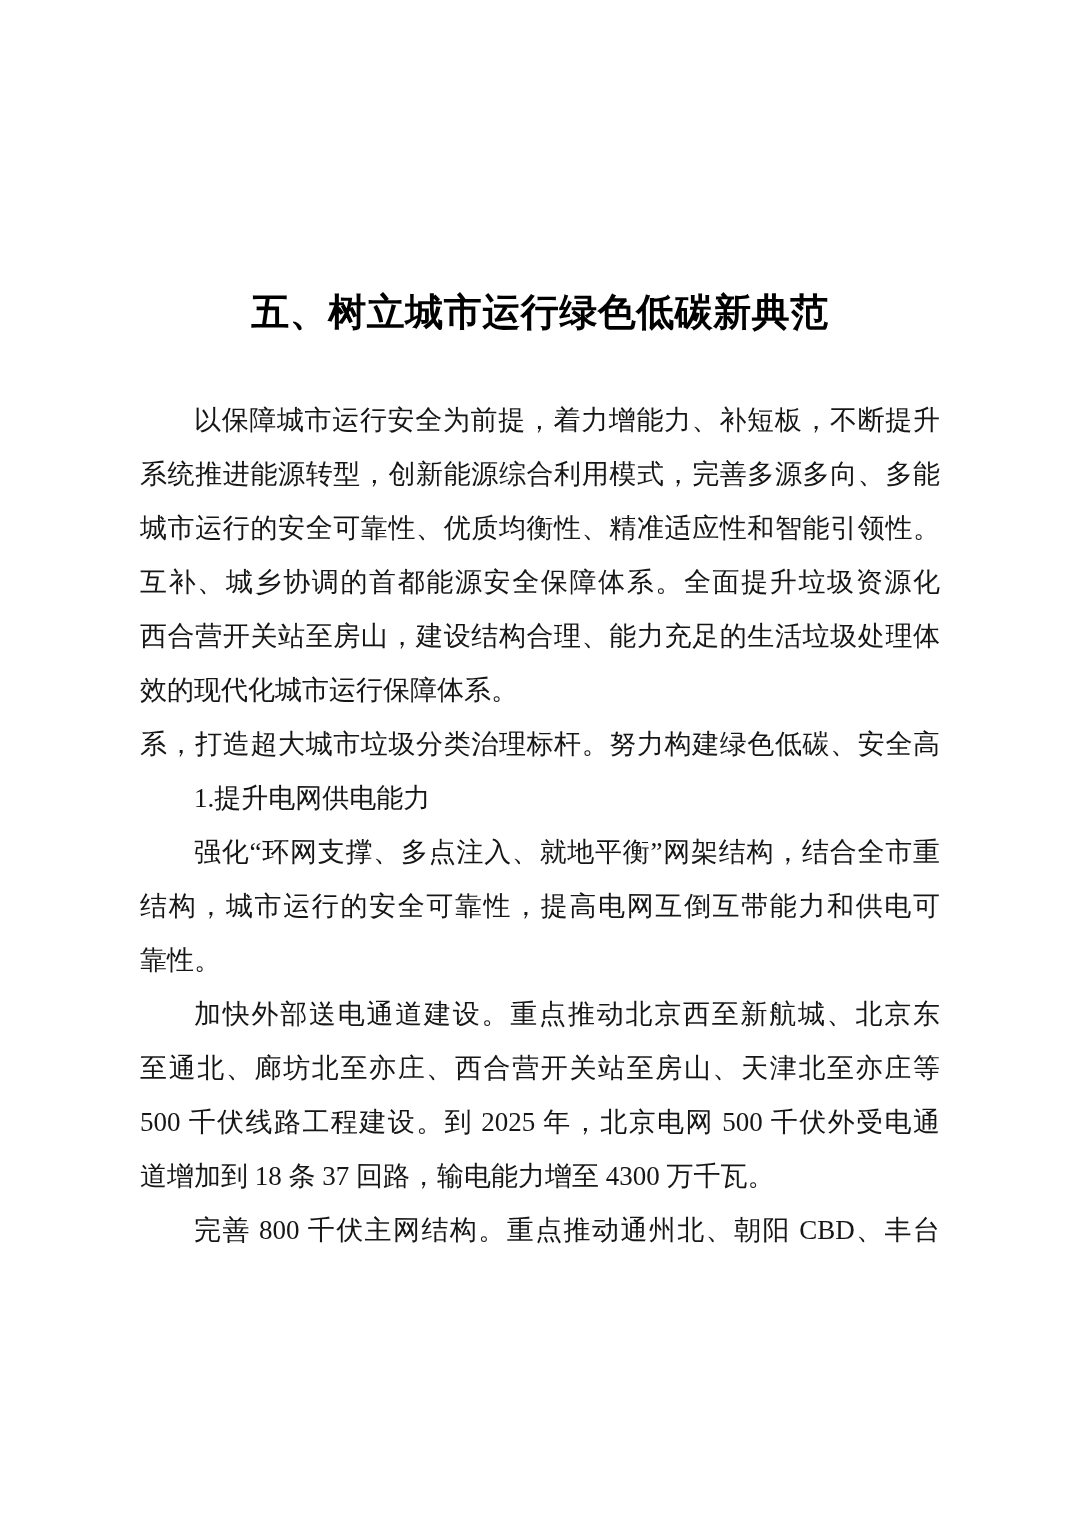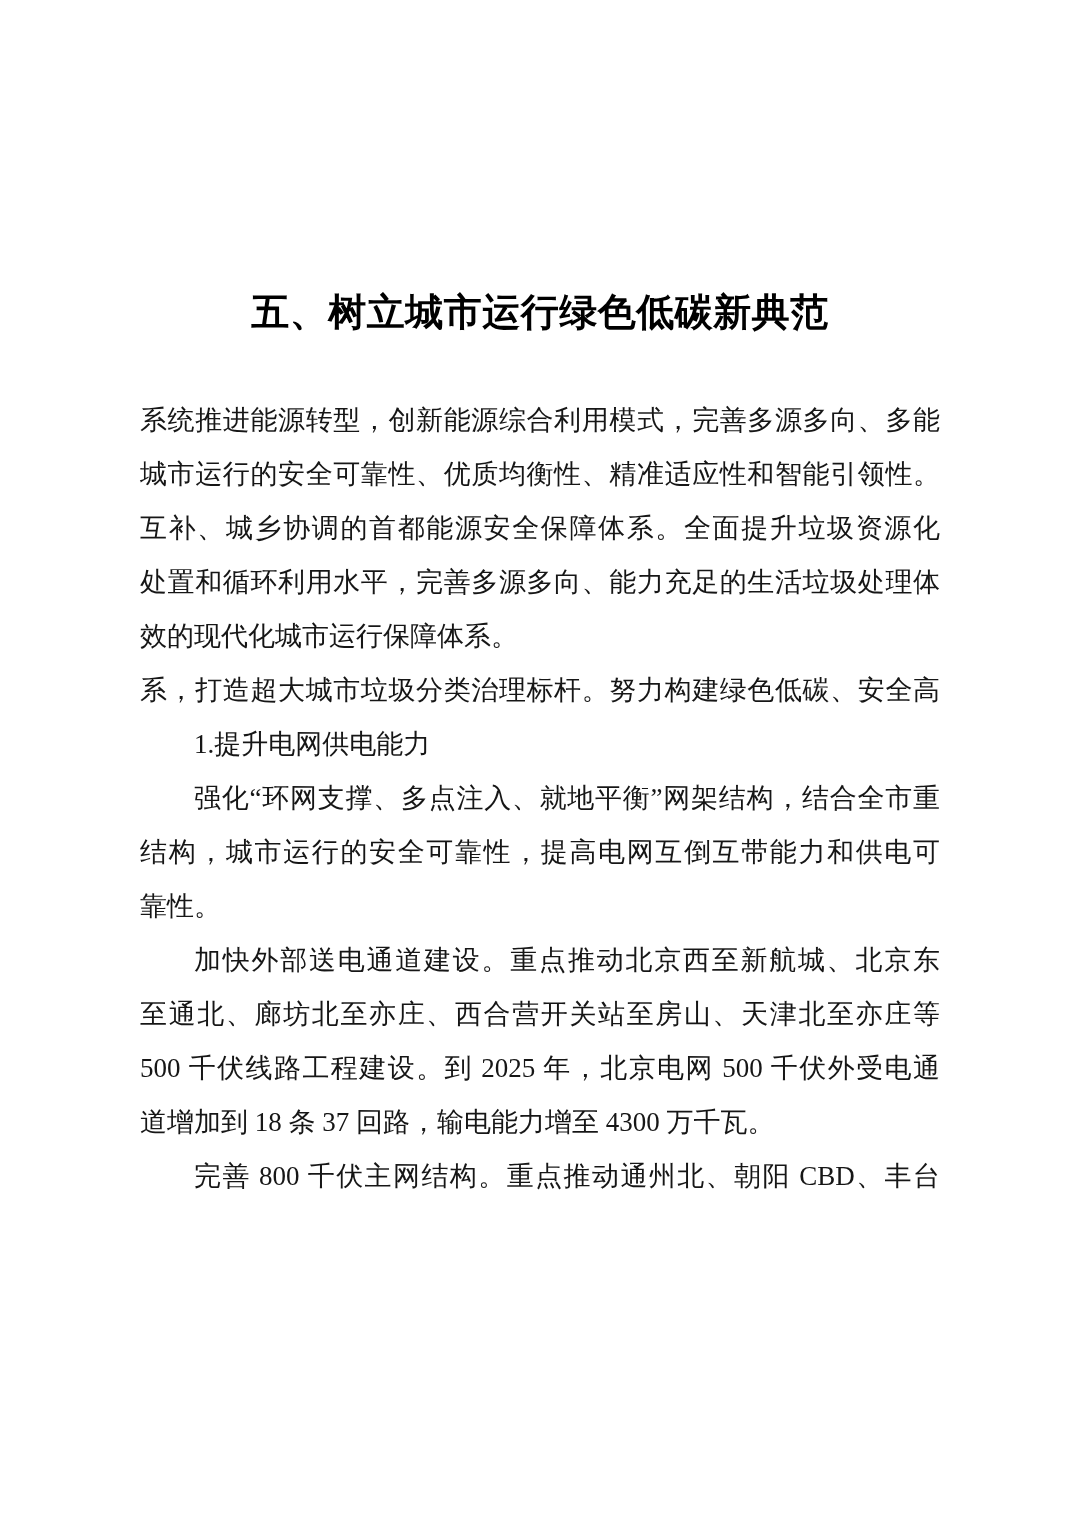--- a/index.html
+++ b/index.html
@@ -64,24 +64,25 @@
   .footer-num { color: #ef4444; letter-spacing: 1px; }
 </style>
 </head>
 <body>
 
 <div class="page">
 
   <div class="page-title">五、树立城市运行绿色低碳新典范</div>
 
   <div class="doc-body">
+      <div class="line indent justify">以保障城市运行安全为前提，着力增能力、补短板，不断提升</div>
       <div class="line justify">系统推进能源转型，创新能源综合利用模式，完善多源多向、多能</div>
       <div class="line justify">城市运行的安全可靠性、优质均衡性、精准适应性和智能引领性。</div>
       <div class="line justify">互补、城乡协调的首都能源安全保障体系。全面提升垃圾资源化</div>
-      <div class="line justify">处置和循环利用水平，完善多源多向、能力充足的生活垃圾处理体</div>
+      <div class="line justify">西合营开关站至房山，建设结构合理、能力充足的生活垃圾处理体</div>
       <div class="line">效的现代化城市运行保障体系。</div>
       <div class="line justify">系，打造超大城市垃圾分类治理标杆。努力构建绿色低碳、安全高</div>
       <div class="line indent">1.提升电网供电能力</div>
       <div class="line indent justify">强化“环网支撑、多点注入、就地平衡”网架结构，结合全市重</div>
       <div class="line justify">结构，城市运行的安全可靠性，提高电网互倒互带能力和供电可</div>
       <div class="line">靠性。</div>
       <div class="line indent justify">加快外部送电通道建设。重点推动北京西至新航城、北京东</div>
       <div class="line justify">至通北、廊坊北至亦庄、西合营开关站至房山、天津北至亦庄等</div>
       <div class="line justify">500 千伏线路工程建设。到 2025 年，北京电网 500 千伏外受电通</div>
       <div class="line">道增加到 18 条 37 回路，输电能力增至 4300 万千瓦。</div>

